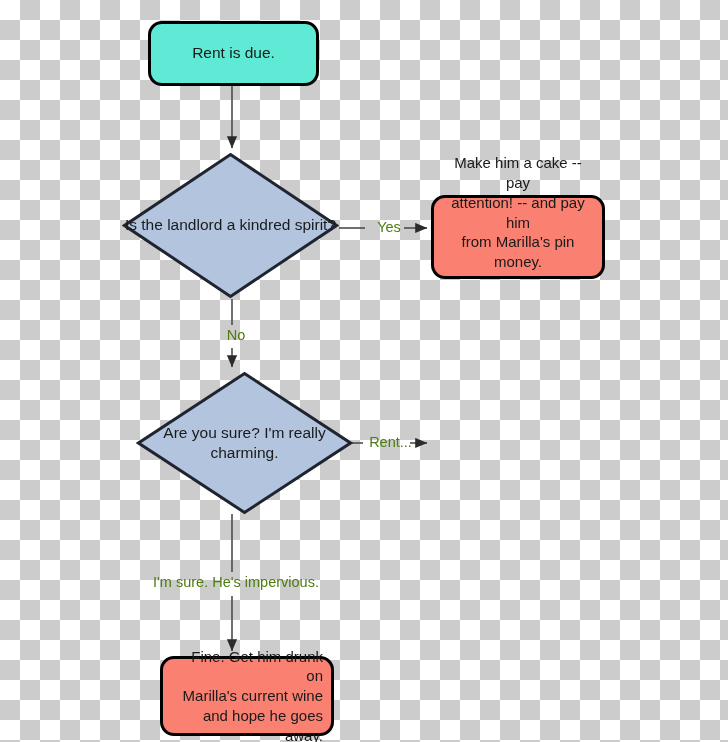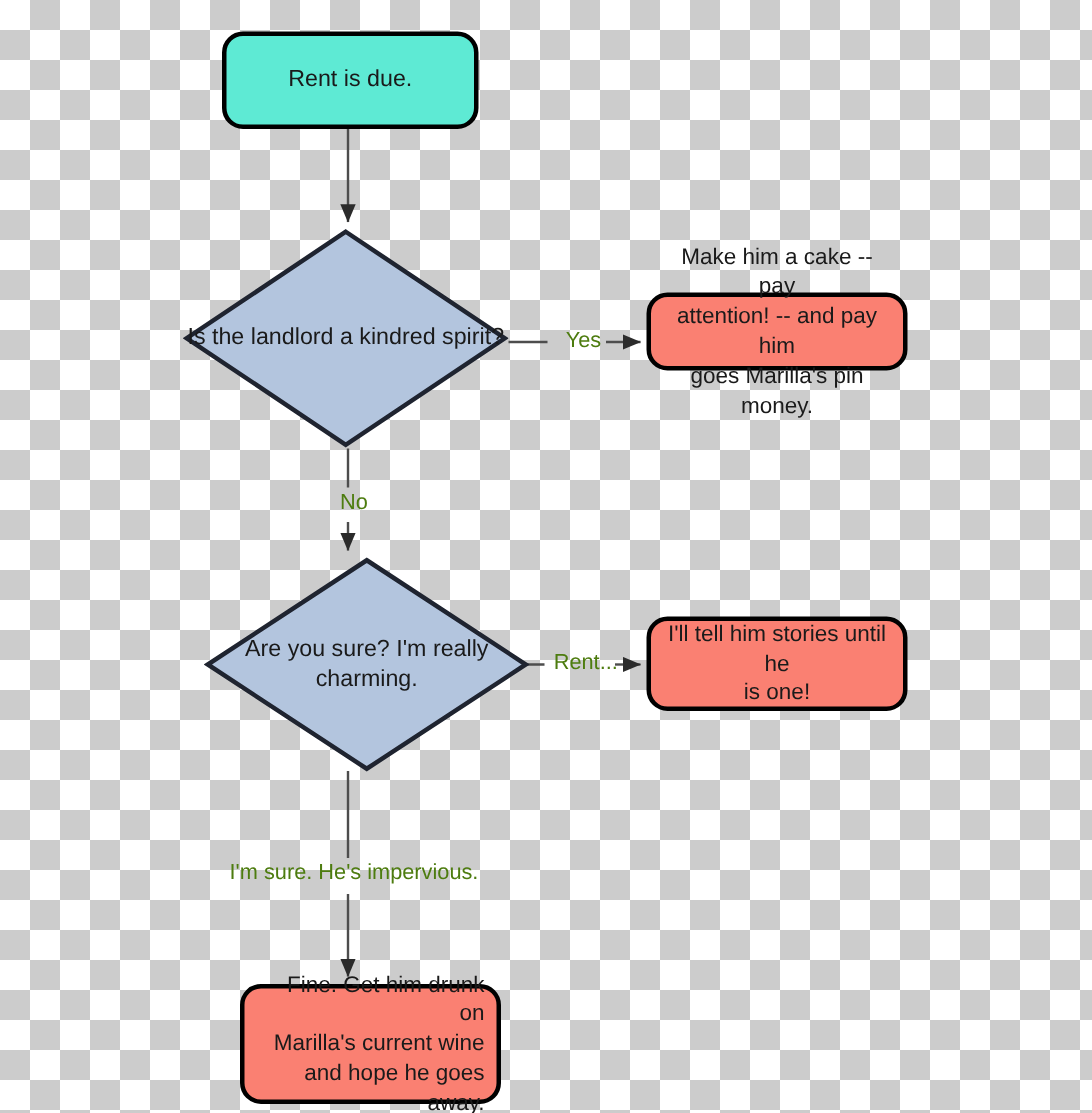--- a/index.html
+++ b/index.html
@@ -137,44 +137,38 @@
     <span>Rent is due.</span>
   </div>
 
   <div class="node node-decision" style="left:122px; top:152px; width:217px; height:147px;">
     <svg class="diamond-svg" width="217" height="147" viewBox="0 0 217 147">
       <polygon points="108.5,2.5 214.5,73.5 108.5,144.5 2.5,73.5" fill="#b3c5de" stroke="#1f2430" stroke-width="3"></polygon>
     </svg>
     <span class="diamond-label" style="width:100%;">Is the landlord a kindred spirit?</span>
   </div>
 
-  <div class="node node-rounded node-action" style="left:431px; top:195px; width:174px; height:52px;">
+  <div class="node node-rounded node-action" style="left:431px; top:195px; width:174px; height:84px;align-items:flex-end;">
     <span>
       <span>Make him a cake -- pay</span><br>
       <span>attention! -- and pay him</span><br>
-      <span>goes </span><span class="underline-word">Marilla's</span><span> pin money.</span>
+      <span>from </span><span class="underline-word">Marilla's</span><span> pin money.</span>
     </span>
   </div>
 
   <div class="node node-decision" style="left:136px; top:371px; width:217px; height:144px;">
     <svg class="diamond-svg" width="217" height="144" viewBox="0 0 217 144">
       <polygon points="108.5,2.5 214.5,72 108.5,141.5 2.5,72" fill="#b3c5de" stroke="#1f2430" stroke-width="3"></polygon>
     </svg>
     <span class="diamond-label">
       <span>Are you sure? I'm really</span>
       <span>charming.</span>
     </span>
   </div>
 
-  <div class="node node-rounded node-action" style="left:431px; top:411px; width:174px; height:63px;">
-    <span>
-      <span>I'll tell him stories until he</span><br>
-      <span>is one!</span>
-    </span>
-  </div>
 
   <div class="node node-rounded node-action" style="left:160px; top:656px; width:174px; height:80px;text-align:right;">
     <span>
       <span>Fine. Get him drunk on</span><br>
       <span class="underline-word">Marilla's</span><span> current wine</span><br>
       <span>and hope he goes away.</span>
     </span>
   </div>
 
   <div class="edge-label boxed" style="left:366px; top:219px; width:38px;">Yes</div>

